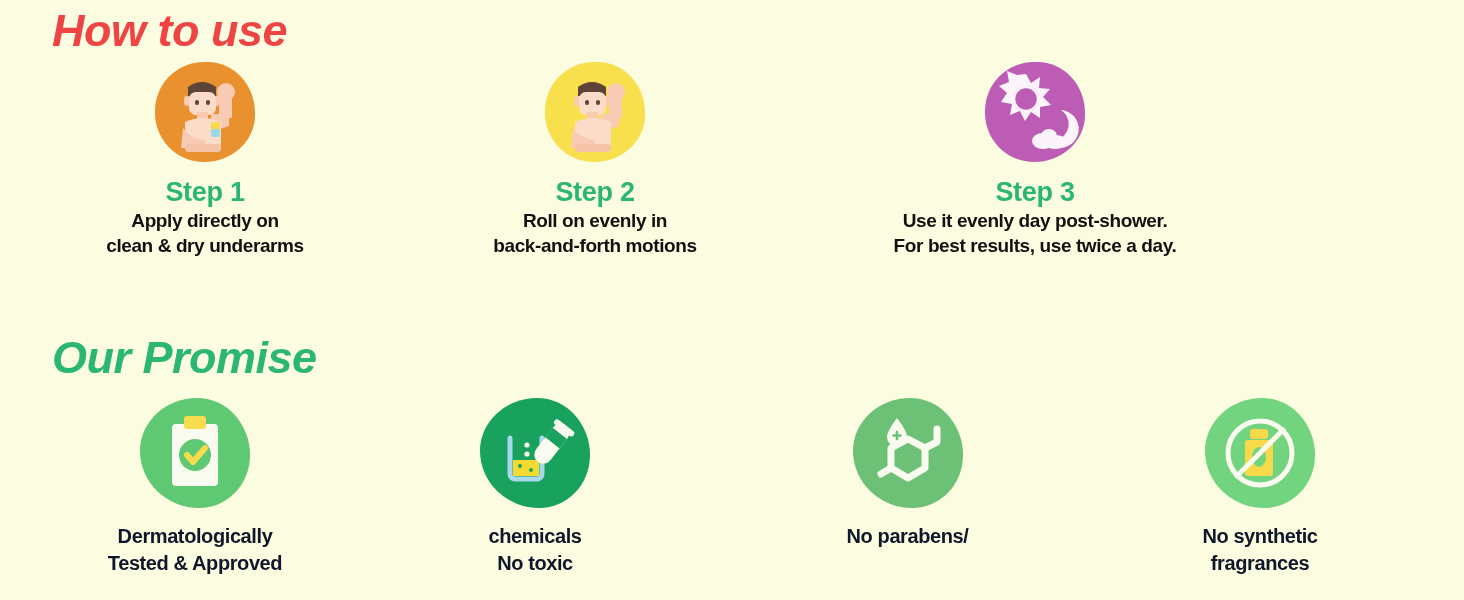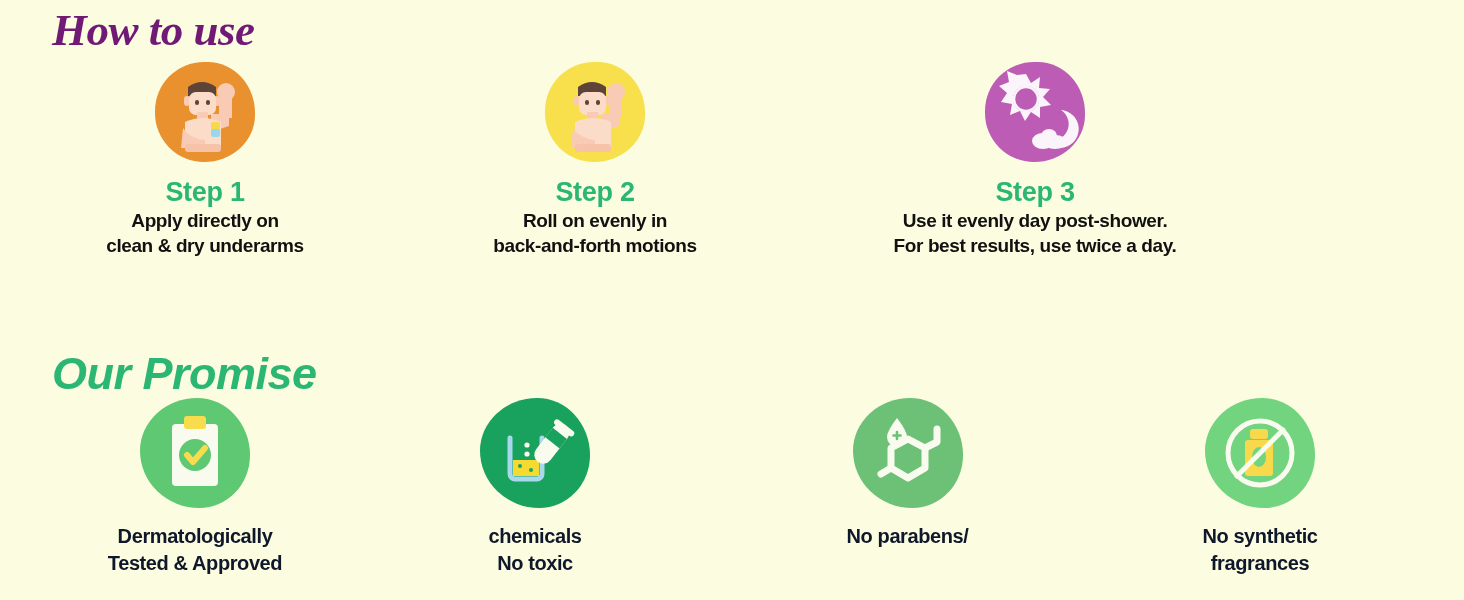--- a/index.html
+++ b/index.html
@@ -123,21 +123,21 @@
     letter-spacing: -0.4px;
   }
   .nowrap-line { display: block; }
   svg { display: block; }
 </style>
 </head>
 <body style="background: rgb(252, 252, 224);">
 
 <div class="page">
 
-  <div class="section-heading" id="heading-how-to-use" style="color: #701a75; font-family: Liberation Serif, serif;">How to use</div>
+  <div class="section-heading" id="heading-how-to-use" style="color: #ef4444;">How to use</div>
 
   <div class="steps-row">
 
     <div class="step-col" id="step-col-0">
       <div class="step-badge" id="step-badge-0" style="background: rgb(232, 145, 46);">
         <svg width="100" height="100" viewBox="0 0 100 100">
 
           <circle cx="71" cy="30" r="9" fill="#F9CBB4"></circle>
 
           <path d="M64 36 L77 36 L77 56 L64 56 Z" fill="#F9CBB4"></path>
@@ -217,21 +217,21 @@
       </div>
       <div class="step-label">Step 3</div>
       <div class="step-desc">
         <span class="nowrap-line">Use it evenly day post-shower.</span>
         <span class="nowrap-line">For best results, use twice a day.</span>
       </div>
     </div>
 
   </div>
 
-  <div class="section-heading" id="heading-our-promise" style="color: rgb(43, 182, 115); margin-top: 16px;">Our Promise</div>
+  <div class="section-heading" id="heading-our-promise" style="color: rgb(43, 182, 115);">Our Promise</div>
 
   <div class="promise-row">
 
     <div class="promise-col" id="promise-col-0">
       <div class="promise-badge" id="promise-badge-0" style="background: rgb(95, 200, 114);">
         <svg width="110" height="110" viewBox="0 0 110 110">
           <rect x="32" y="26" width="46" height="62" rx="4" fill="#FAFBEF"></rect>
           <rect x="44" y="18" width="22" height="13" rx="3" fill="#F7DC4E"></rect>
           <circle cx="55" cy="57" r="16" fill="#5FC872"></circle>
           <path d="M47 57 l6 7 12 -14" fill="none" stroke="#F7DC4E" stroke-width="6" stroke-linecap="round" stroke-linejoin="round"></path>

